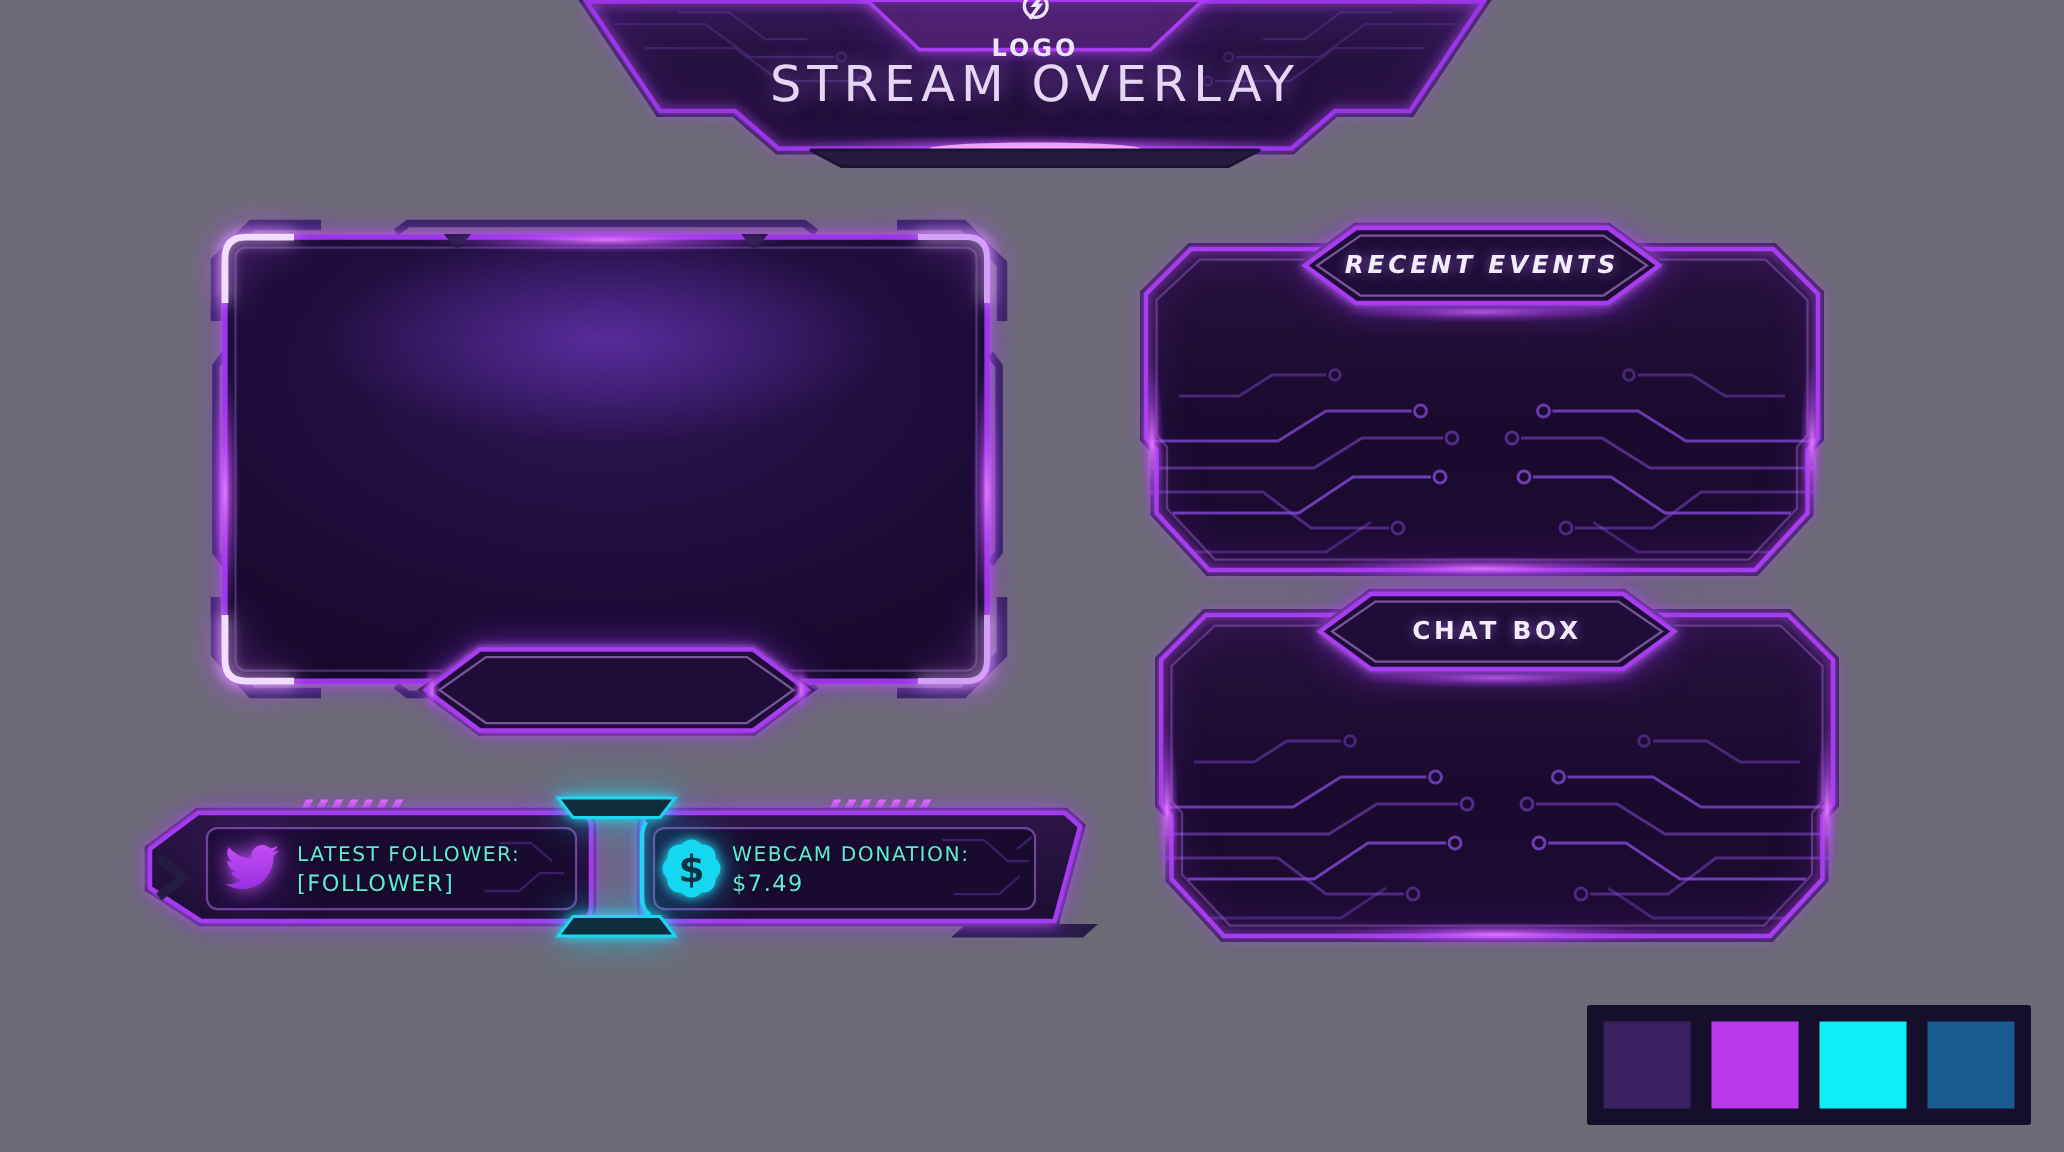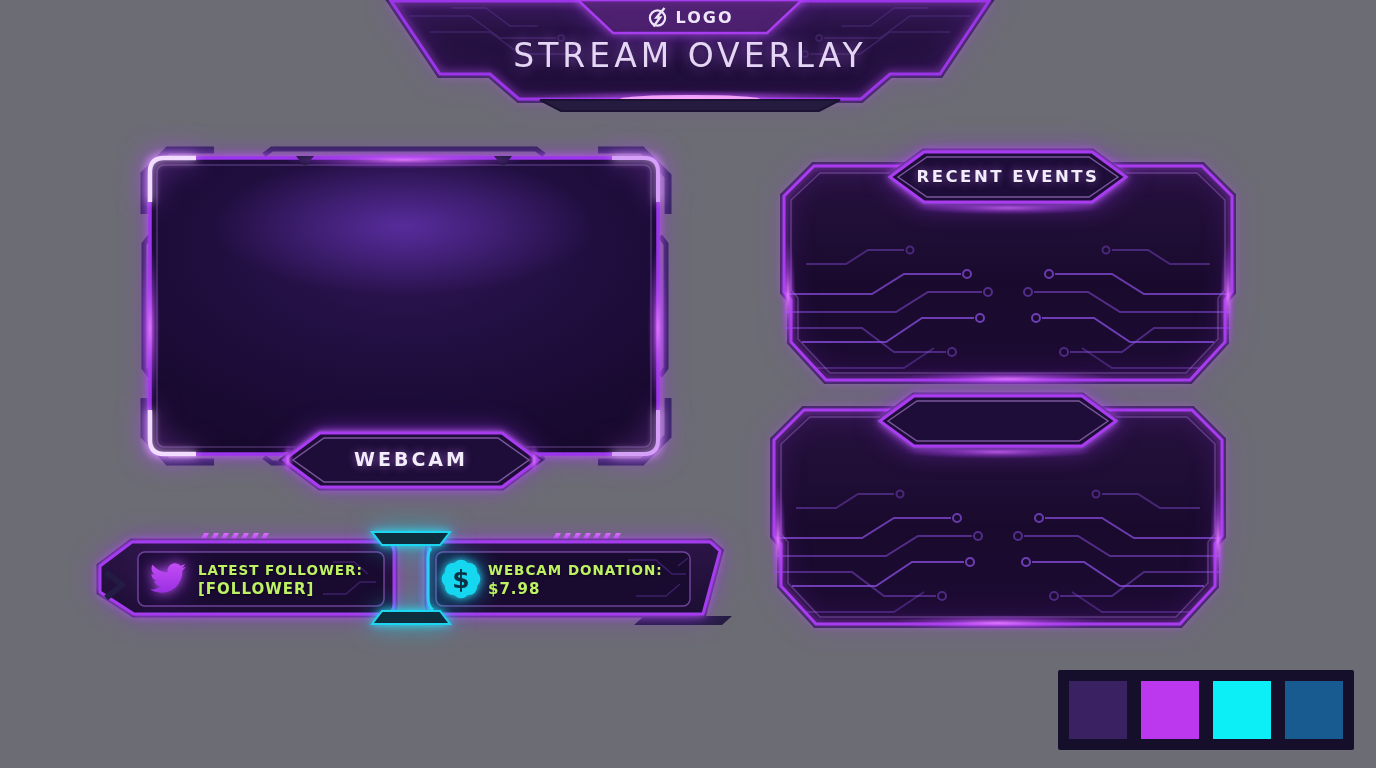--- a/index.html
+++ b/index.html
@@ -14,29 +14,29 @@
   .glow-p{filter:drop-shadow(0 0 4px rgba(200,90,255,.9)) drop-shadow(0 0 12px rgba(150,50,235,.55));}
   .glow-pp{filter:drop-shadow(0 0 5px rgba(240,205,255,.95)) drop-shadow(0 0 14px rgba(190,90,255,.8));}
   .glow-c{filter:drop-shadow(0 0 4px rgba(40,230,250,.95)) drop-shadow(0 0 12px rgba(20,200,240,.6));}
   .overlay-title{
     position:absolute;left:0;right:0;top:36px;text-align:center;
     font-size:33px;font-weight:normal;letter-spacing:4px;color:#e4d6f4;
     text-shadow:0 0 14px rgba(195,115,255,.65),0 2px 3px rgba(10,0,25,.5);
   }
   .logo-row{
     position:absolute;left:0;right:0;top:4px;height:26px;
-    display:flex;align-items:center;justify-content:center;gap:8px;
+    display:flex;align-items:center;justify-content:center;gap:8px;flex-direction:column;
   }
   .logo-text{font-size:16px;font-weight:bold;letter-spacing:2px;color:#eee6fa;}
   .badge-text{
     position:absolute;left:0;right:0;text-align:center;
     font-weight:bold;color:#f2ecfc;
     text-shadow:0 0 8px rgba(200,130,255,.6),0 1px 2px rgba(0,0,0,.5);
   }
-  .bar-text{line-height:19px;font-size:13.5px;font-weight:bold;letter-spacing:1px;color:#bef264;
+  .bar-text{line-height:19px;font-size:13.5px;font-weight:normal;letter-spacing:1px;color:#5eead4;
     text-shadow:0 1px 2px rgba(0,0,0,.55);white-space:nowrap;}
   .palette{
     background:#150f2b;border-radius:2px;
     display:flex;align-items:center;gap:14px;padding:11px;box-sizing:border-box;
   }
   .swatch{width:58px;height:58px;flex:0 0 auto;}
 </style>
 </head>
 <body>
 
@@ -162,24 +162,23 @@
 </div>
 
 <div class="abs" style="left:278px;top:428px;width:266px;height:64px;">
   <svg width="266" height="64" viewBox="0 0 266 64">
     <path d="M6,32 L42,5 H224 L260,32 L224,59 H42 Z" fill="none" stroke="#251d43" stroke-width="7"></path>
     <path d="M6,32 L42,5 H224 L260,32 L224,59 H42 Z" fill="#1e0d38" stroke="#a93cf0" stroke-width="3" class="glow-p"></path>
     <path d="M15,32 L46,10 H220 L251,32 L220,54 H46 Z" fill="none" stroke="rgba(212,160,250,0.5)" stroke-width="1.5"></path>
     <ellipse cx="10" cy="32" rx="6" ry="16" fill="url(#magGlow)"></ellipse>
     <ellipse cx="256" cy="32" rx="6" ry="16" fill="url(#magGlow)"></ellipse>
   </svg>
-  <div class="badge-text" style="top:20px;font-size:19px;letter-spacing:3px;">WEBCAM</div>
-</div>
-
-<div class="abs" style="left:776px;top:146px;width:464px;height:240px;">
+</div>
+
+<div class="abs" style="left:756px;top:146px;width:464px;height:240px;font-style:italic;">
   <svg width="464" height="240" viewBox="0 0 464 240">
     <path d="M38,20 H426 L456,50 V146 L449,154 V196 L414,234 H50 L15,196 V154 L8,146 V50 Z" fill="none" stroke="#251d43" stroke-width="8"></path>
     <path d="M38,20 H426 L456,50 V146 L449,154 V196 L414,234 H50 L15,196 V154 L8,146 V50 Z" fill="url(#panelFill)"></path>
     <use href="#trace-set"></use>
     <use href="#trace-set" transform="translate(464,0) scale(-1,1)"></use>
     <path class="glow-p" d="M38,20 H426 L456,50 V146 L449,154 V196 L414,234 H50 L15,196 V154 L8,146 V50 Z" fill="none" stroke="#a93cf0" stroke-width="3"></path>
     <path d="M44,27 H421 L449,54 V144 L442,152 V193 L410,227 H54 L22,193 V152 L15,144 V54 Z" fill="none" stroke="rgba(200,150,250,0.3)" stroke-width="1.5"></path>
     <ellipse cx="12" cy="150" rx="8" ry="55" fill="url(#magGlow)"></ellipse>
     <ellipse cx="452" cy="150" rx="8" ry="55" fill="url(#magGlow)"></ellipse>
     <ellipse cx="232" cy="233" rx="110" ry="8" fill="url(#magGlow)"></ellipse>
@@ -200,20 +199,21 @@
     <path class="glow-p" d="M38,20 H426 L456,50 V146 L449,154 V196 L414,234 H50 L15,196 V154 L8,146 V50 Z" fill="none" stroke="#a93cf0" stroke-width="3"></path>
     <path d="M44,27 H421 L449,54 V144 L442,152 V193 L410,227 H54 L22,193 V152 L15,144 V54 Z" fill="none" stroke="rgba(200,150,250,0.3)" stroke-width="1.5"></path>
     <ellipse cx="12" cy="150" rx="8" ry="55" fill="url(#magGlow)"></ellipse>
     <ellipse cx="452" cy="150" rx="8" ry="55" fill="url(#magGlow)"></ellipse>
     <ellipse cx="232" cy="233" rx="110" ry="8" fill="url(#magGlow)"></ellipse>
     <ellipse cx="232" cy="62" rx="95" ry="7" fill="url(#magGlow)" opacity="0.8"></ellipse>
     <path d="M114,31 L148,6 H316 L350,31 L316,56 H148 Z" fill="none" stroke="#251d43" stroke-width="7"></path>
     <path d="M114,31 L148,6 H316 L350,31 L316,56 H148 Z" fill="#1e0d38" stroke="#a93cf0" stroke-width="3" class="glow-p"></path>
     <path d="M122,31 L151,11 H313 L342,31 L313,51 H151 Z" fill="none" stroke="rgba(212,160,250,0.5)" stroke-width="1.5"></path>
   </svg>
+  <div class="badge-text" style="top:21px;font-size:16.5px;letter-spacing:2.5px;">CHAT BOX</div>
 </div>
 
 <div class="abs" style="left:88px;top:528px;width:648px;height:100px;">
   <svg width="648" height="100" viewBox="0 0 648 100">
 
     <g fill="url(#stripeG)">
       <path d="M110,16 L116,5 h5 L115,16 Z"></path>
         <path d="M120,16 L126,5 h5 L125,16 Z"></path>
       <path d="M130,16 L136,5 h5 L135,16 Z"></path>
         <path d="M140,16 L146,5 h5 L145,16 Z"></path>
@@ -265,21 +265,21 @@
 
     <g transform="translate(352,30)" class="glow-c">
       <rect x="5" y="5" width="32" height="32" rx="8" fill="#15d8f0"></rect>
       <rect x="5" y="5" width="32" height="32" rx="8" fill="#15d8f0" transform="rotate(45 21 21)"></rect>
       <text x="21" y="30" text-anchor="middle" font-size="25" font-weight="bold" fill="#0a3347" font-family="DejaVu Sans, sans-serif">$</text>
     </g>
   </svg>
   <div class="abs bar-text" style="left:110px;top:33px;">LATEST FOLLOWER:</div>
   <div class="abs bar-text" style="left:110px;top:52px;font-size:15px;">[FOLLOWER]</div>
   <div class="abs bar-text" style="left:400px;top:33px;">WEBCAM DONATION:</div>
-  <div class="abs bar-text" style="left:400px;top:52px;font-size:15px;">$7.98</div>
+  <div class="abs bar-text" style="left:400px;top:52px;font-size:15px;">$7.49</div>
 </div>
 
 <div class="abs palette" style="left:1058px;top:670px;width:296px;height:80px;">
   <div class="swatch" style="background-color: rgb(58, 33, 97);"></div>
   <div class="swatch" style="background-color: rgb(188, 56, 239);"></div>
   <div class="swatch" style="background-color: rgb(13, 239, 246);"></div>
   <div class="swatch" style="background-color: rgb(23, 91, 145);"></div>
 </div>
 
 </body></html>

